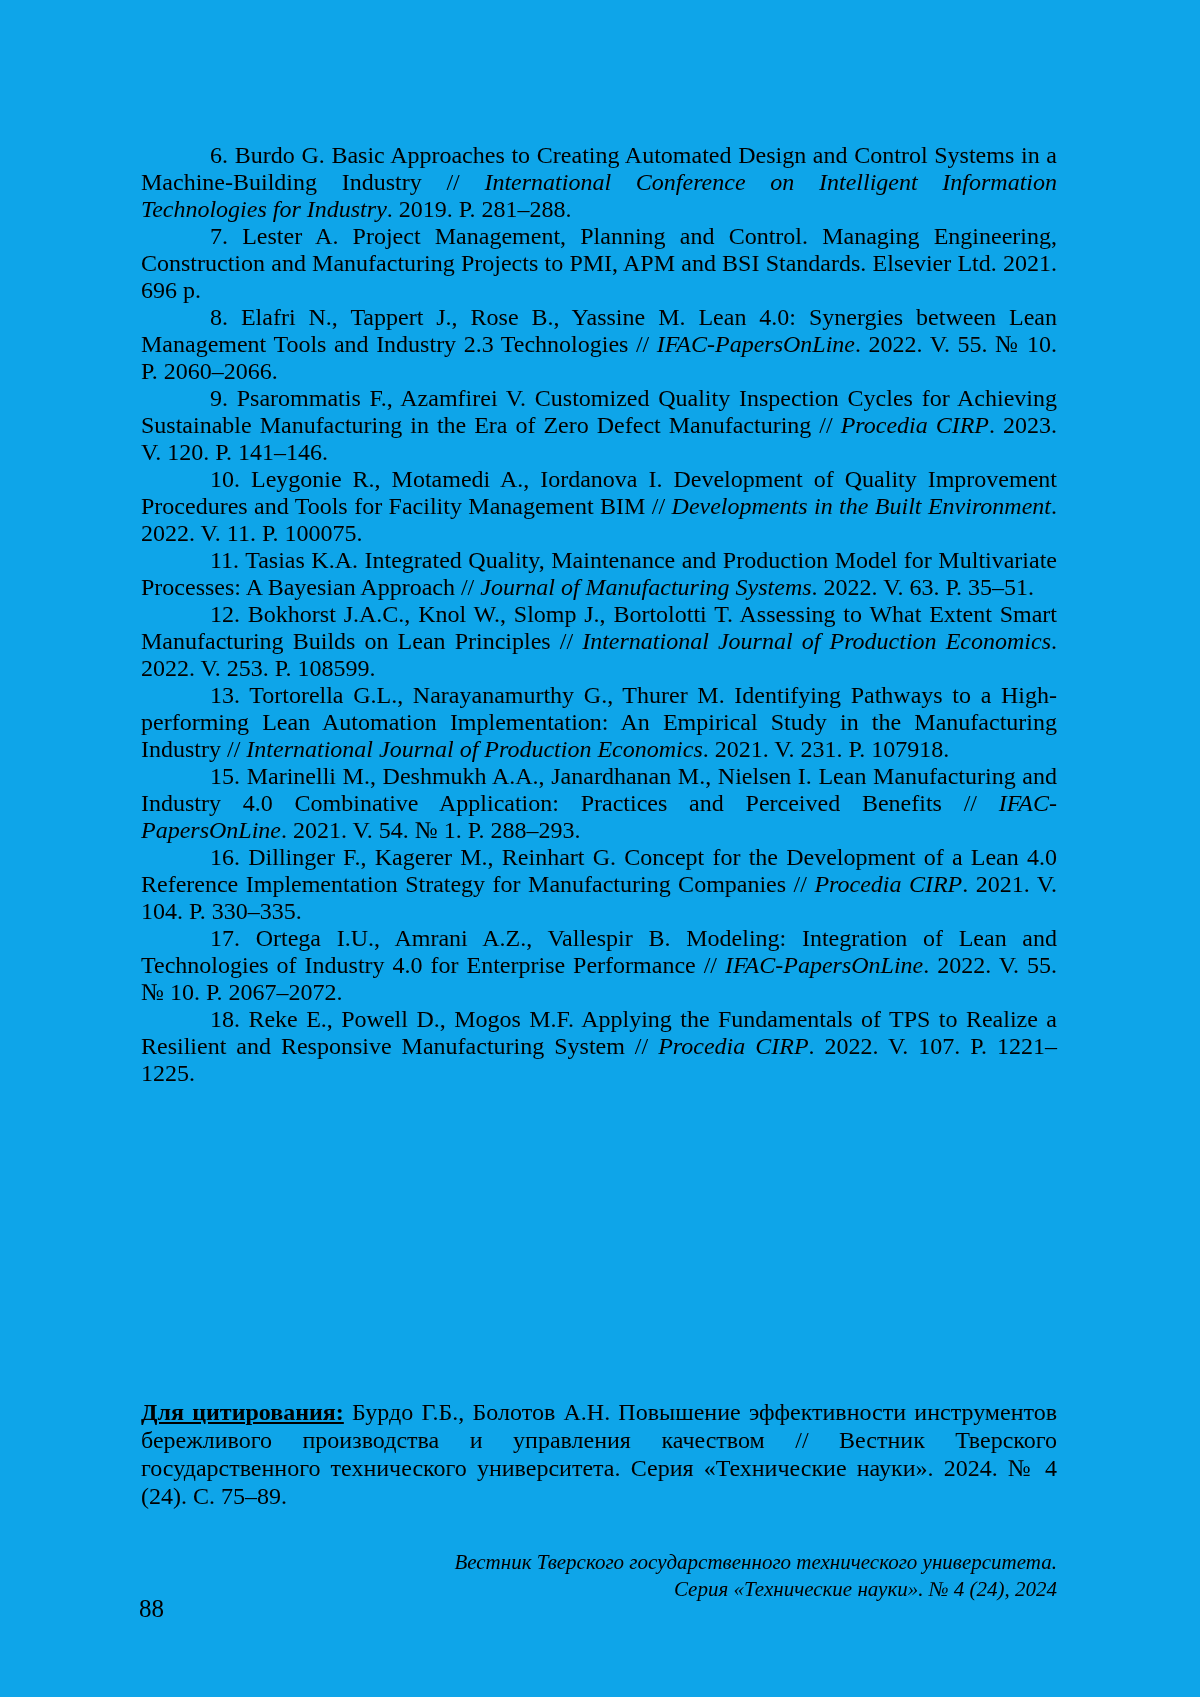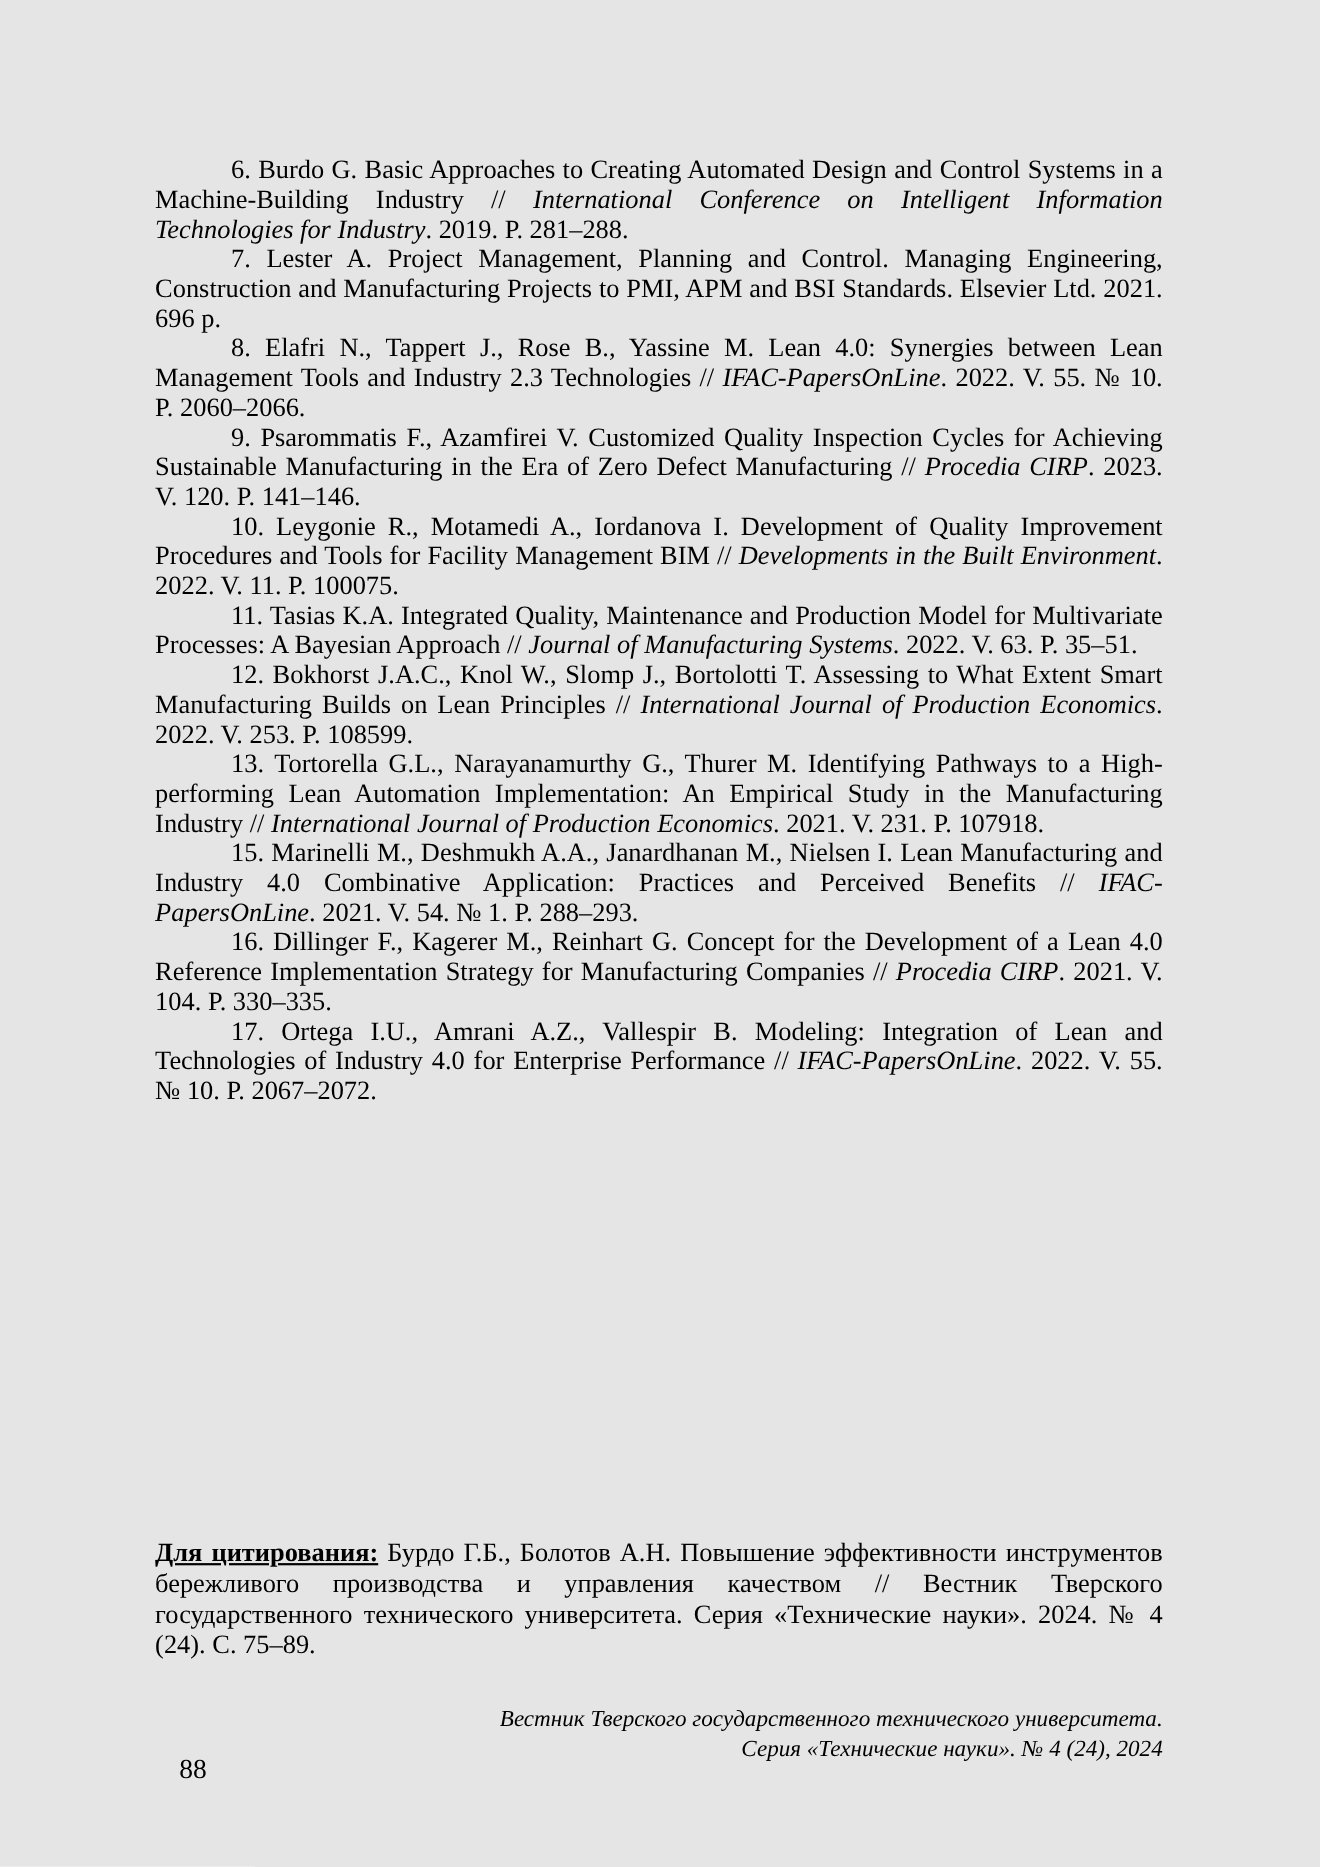--- a/index.html
+++ b/index.html
@@ -9,21 +9,21 @@
     height: 1697px;
     position: relative;
     overflow: hidden;
     font-family: "Liberation Serif", "DejaVu Serif", serif;
     color: #000000;
   }
   .page {
     position: absolute;
     left: 0; top: 0;
     width: 1200px; height: 1697px;
-    background: #e5e5e5;
+    background: #0ea5e9;
   }
   .references {
     position: absolute;
     left: 141px;
     top: 142px;
     width: 916px;
   }
   p.ref {
     font-size: 24px;
     line-height: 27px;
@@ -51,40 +51,40 @@
     font-style: italic;
     font-size: 21px;
     line-height: 27px;
   }
   .page-number {
     position: absolute;
     left: 139px;
     top: 1595px;
     font-size: 25px;
     line-height: 28px;
-    margin-left: 24px;
   }
 </style>
 </head>
 <body>
 
 <div class="page">
 
   <div class="references">
       <p class="ref"><span class="seg-plain">6. Burdo G. Basic Approaches to Creating Automated Design and Control Systems in a Machine-Building Industry // </span><span class="seg-italic">International Conference on Intelligent Information Technologies for Industry</span><span class="seg-plain">. 2019. P. 281–288.</span></p>
       <p class="ref"><span class="seg-plain">7. Lester A. Project Management, Planning and Control. Managing Engineering, Construction and Manufacturing Projects to PMI, APM and BSI Standards. Elsevier Ltd. 2021. 696 p.</span></p>
       <p class="ref"><span class="seg-plain">8. Elafri N., Tappert J., Rose B., Yassine M. Lean 4.0: Synergies between Lean Management Tools and Industry 2.3 Technologies // </span><span class="seg-italic">IFAC-PapersOnLine</span><span class="seg-plain">. 2022. V. 55. № 10. P. 2060–2066.</span></p>
       <p class="ref"><span class="seg-plain">9. Psarommatis F., Azamfirei V. Customized Quality Inspection Cycles for Achieving Sustainable Manufacturing in the Era of Zero Defect Manufacturing // </span><span class="seg-italic">Procedia CIRP</span><span class="seg-plain">. 2023. V. 120. P. 141–146.</span></p>
       <p class="ref"><span class="seg-plain">10. Leygonie R., Motamedi A., Iordanova I. Development of Quality Improvement Procedures and Tools for Facility Management BIM // </span><span class="seg-italic">Developments in the Built Environment</span><span class="seg-plain">. 2022. V. 11. P. 100075.</span></p>
       <p class="ref"><span class="seg-plain">11. Tasias K.A. Integrated Quality, Maintenance and Production Model for Multivariate Processes: A Bayesian Approach // </span><span class="seg-italic">Journal of Manufacturing Systems</span><span class="seg-plain">. 2022. V. 63. P. 35–51.</span></p>
       <p class="ref"><span class="seg-plain">12. Bokhorst J.A.C., Knol W., Slomp J., Bortolotti T. Assessing to What Extent Smart Manufacturing Builds on Lean Principles // </span><span class="seg-italic">International Journal of Production Economics</span><span class="seg-plain">. 2022. V. 253. P. 108599.</span></p>
       <p class="ref"><span class="seg-plain">13. Tortorella G.L., Narayanamurthy G., Thurer M. Identifying Pathways to a High-performing Lean Automation Implementation: An Empirical Study in the Manufacturing Industry // </span><span class="seg-italic">International Journal of Production Economics</span><span class="seg-plain">. 2021. V. 231. P. 107918.</span></p>
       <p class="ref"><span class="seg-plain">15. Marinelli M., Deshmukh A.A., Janardhanan M., Nielsen I. Lean Manufacturing and Industry 4.0 Combinative Application: Practices and Perceived Benefits // </span><span class="seg-italic">IFAC-PapersOnLine</span><span class="seg-plain">. 2021. V. 54. № 1. P. 288–293.</span></p>
       <p class="ref"><span class="seg-plain">16. Dillinger F., Kagerer M., Reinhart G. Concept for the Development of a Lean 4.0 Reference Implementation Strategy for Manufacturing Companies // </span><span class="seg-italic">Procedia CIRP</span><span class="seg-plain">. 2021. V. 104. P. 330–335.</span></p>
       <p class="ref"><span class="seg-plain">17. Ortega I.U., Amrani A.Z., Vallespir B. Modeling: Integration of Lean and Technologies of Industry 4.0 for Enterprise Performance // </span><span class="seg-italic">IFAC-PapersOnLine</span><span class="seg-plain">. 2022. V. 55. № 10. P. 2067–2072.</span></p>
+      <p class="ref"><span class="seg-plain">18. Reke E., Powell D., Mogos M.F. Applying the Fundamentals of TPS to Realize a Resilient and Responsive Manufacturing System // </span><span class="seg-italic">Procedia CIRP</span><span class="seg-plain">. 2022. V. 107. P. 1221–1225.</span></p>
     </div>
 
   <p class="citation"><span class="seg-bold">Для цитирования:</span><span class="seg-plain"> Бурдо Г.Б., Болотов А.Н. Повышение эффективности инструментов бережливого производства и управления качеством // Вестник Тверского государственного технического университета. Серия «Технические науки». 2024. № 4 (24). С. 75–89.</span></p>
 
   <div class="journal-footer">
     <div>Вестник Тверского государственного технического университета.</div>
     <div>Серия «Технические науки». № 4 (24), 2024</div>
   </div>
 
   <div class="page-number">88</div>

